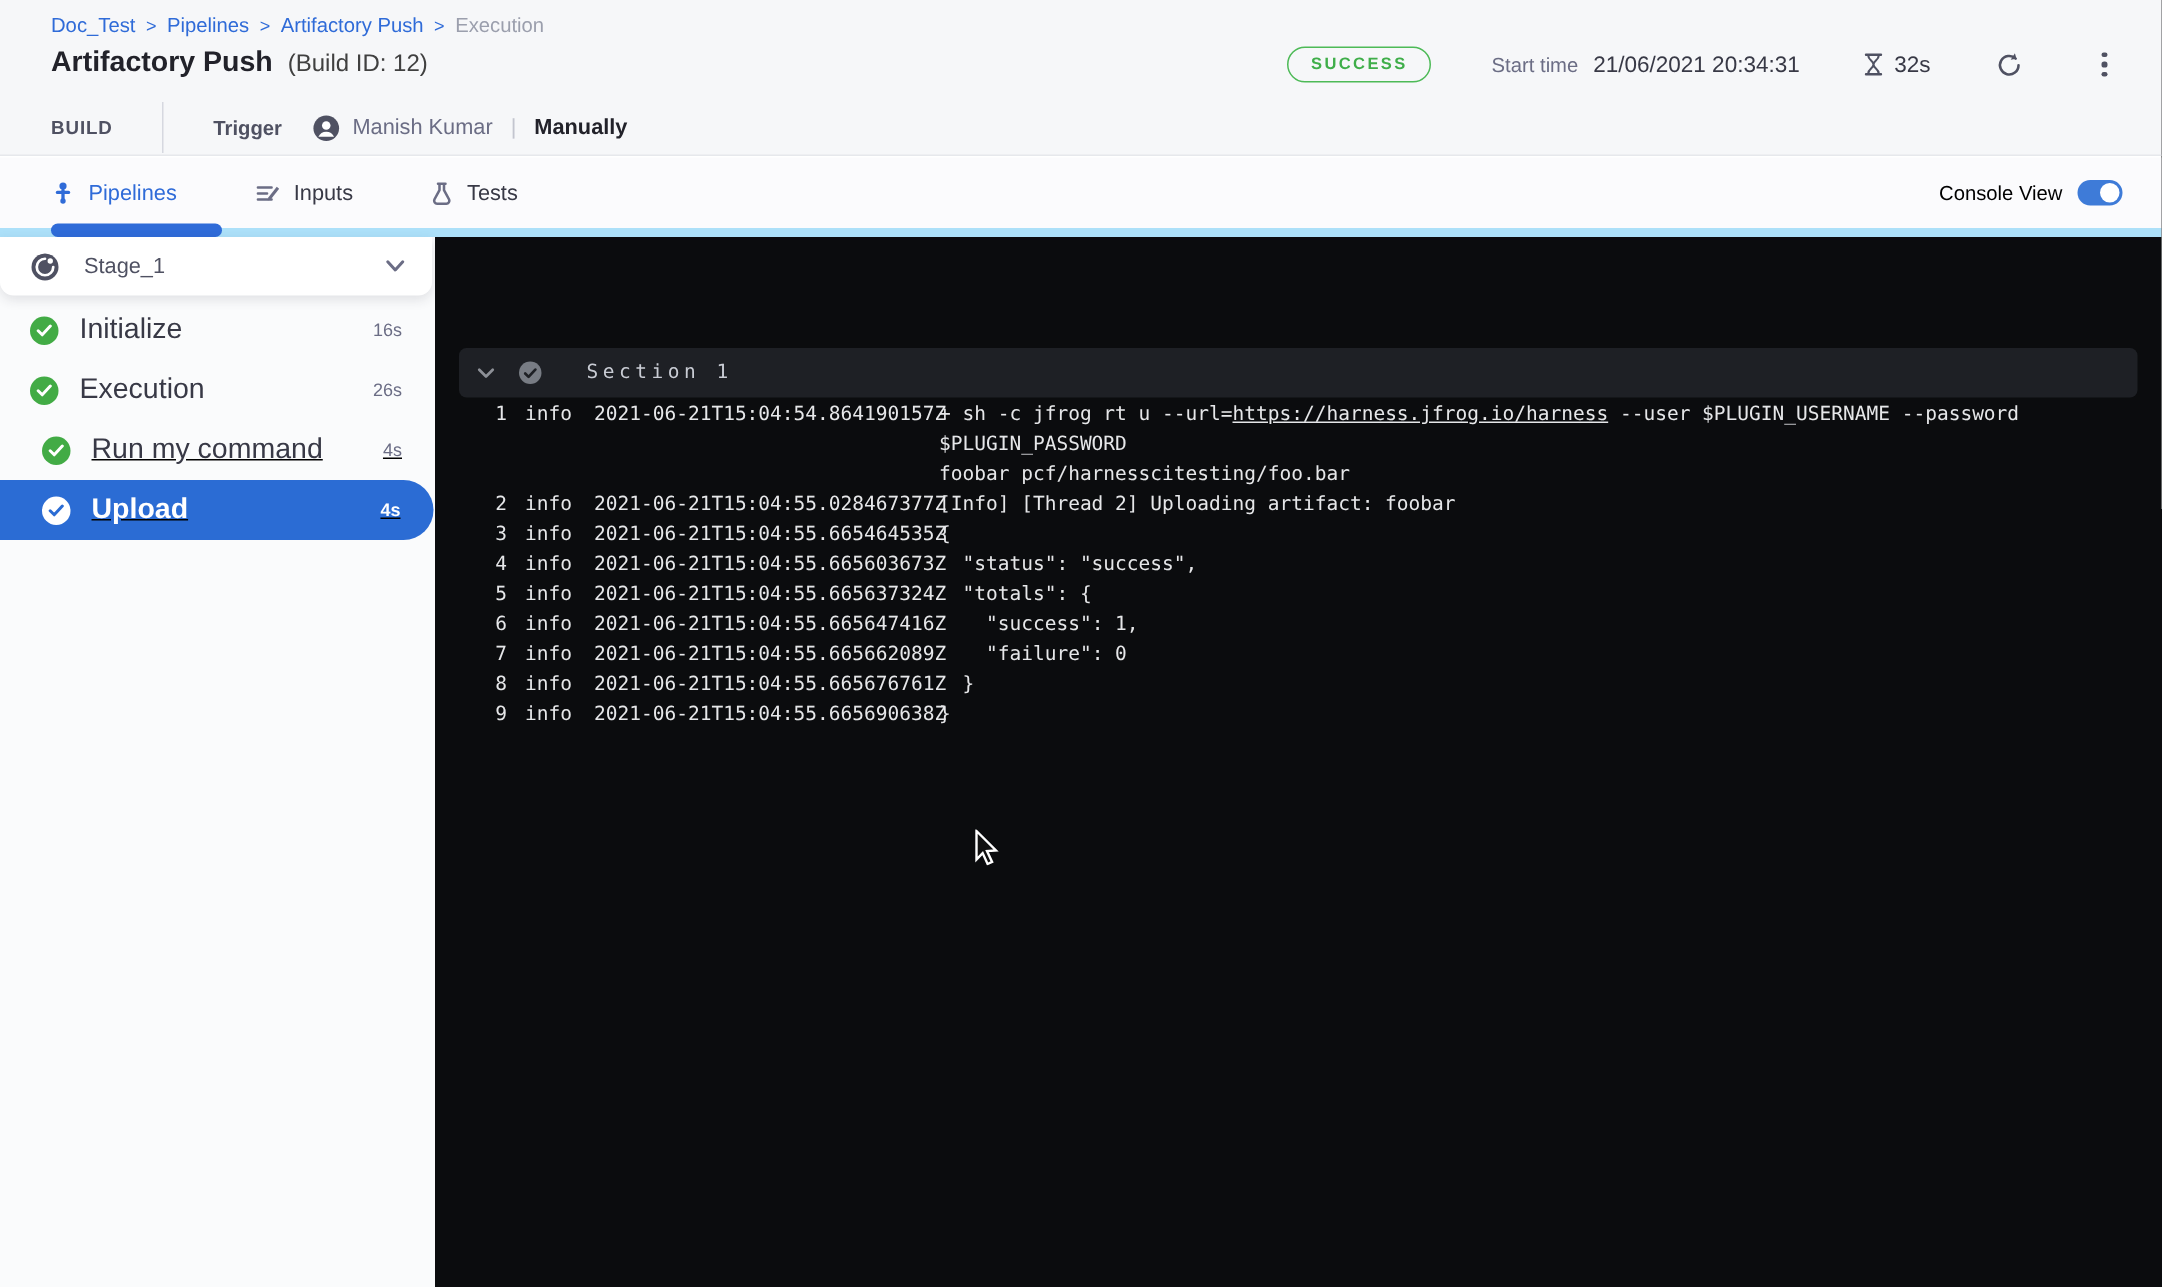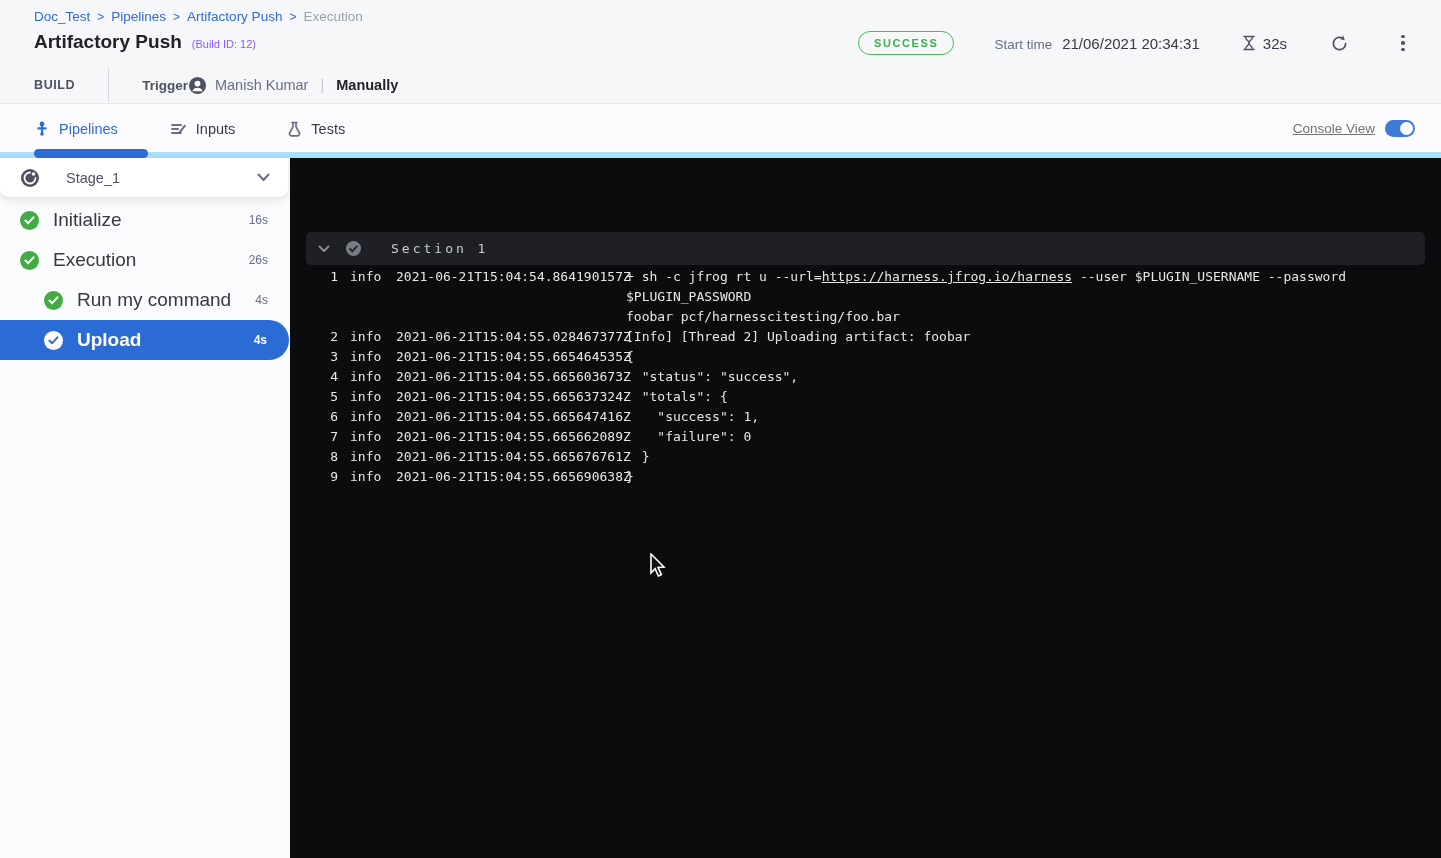--- a/index.html
+++ b/index.html
@@ -9,67 +9,67 @@
 
   
   .top-header { position:absolute; left:0; top:0; width:1441px; height:104px;
     background:#f6f7f9; border-bottom:1px solid #e6e8ec; }
   .breadcrumb { position:absolute; left:34px; top:9px; font-size:13.5px; display:flex; gap:7px; align-items:center; }
   .breadcrumb a { color:#2f6bd8; text-decoration:none; cursor:pointer; }
   .crumb-sep { color:#2f6bd8; font-size:12px; }
   .crumb-current { color:#9b9fad; }
   .title-row { position:absolute; left:34px; top:31px; display:flex; align-items:baseline; gap:10px; }
   .page-title { font-size:19px; font-weight:bold; color:#22222a; }
-  .build-id { font-size:11px; color:#8b5cf6; }
+  .build-id { font-size:16px; color:#404040; }
 
   .header-right { position:absolute; right:26px; top:28px; height:30px; display:flex; align-items:center; gap:40px; }
   .status-badge { border:1.6px solid #4dba57; color:#3fae4a; border-radius:999px;
     font-size:11px; font-weight:bold; letter-spacing:1.6px; padding:5px 15px; background:transparent; }
   .start-time { display:flex; align-items:baseline; gap:10px; }
   .start-time .lbl { color:#6b6d85; font-size:13.5px; }
   .start-time .val { color:#383946; font-size:15px; }
   .duration { display:flex; align-items:center; gap:5px; color:#383946; font-size:15px; }
   .icon-btn { width:24px; height:24px; display:flex; align-items:center; justify-content:center; cursor:pointer; color:#4f5162; background:none; border:none; }
   .kebab { display:flex; flex-direction:column; gap:3px; align-items:center; }
   .kebab span { width:3.5px; height:3.5px; border-radius:50%; background:#4f5162; }
 
   .build-row { position:absolute; left:34px; top:72px; height:26px; display:flex; align-items:center; }
   .build-label { font-size:12.5px; font-weight:bold; color:#4f5162; letter-spacing:.6px; }
   .vdiv { width:1px; height:34px; background:#d6d8e0; margin:0 33px; }
-  .trigger-label { font-size:13.5px; font-weight:bold; color:#4f5162; }
+  .trigger-label { font-size:13.5px; font-weight:bold; color:#4f5162; margin-right:20px; }
   .trigger-user { display:flex; align-items:center; gap:8px; font-size:14.5px; color:#6b6d85; }
   .trigger-user .pipe { color:#c3c5cf; margin:0 4px; }
   .trigger-method { color:#22222a; font-weight:bold; font-size:14.5px; }
 
   
   .tab-bar { position:absolute; left:0; top:105px; width:1441px; height:47px; background:#fbfbfd; }
   .tabs { position:absolute; left:34px; top:0; height:47px; display:flex; align-items:center; gap:52px; }
   .tab { display:flex; align-items:center; gap:9px; font-size:14.5px; color:#383946; cursor:pointer; }
   .tab .ticon { color:#6b6d85; display:flex; }
   .tab.active { color:#2f6bd8; }
   .tab.active .ticon { color:#2f6bd8; }
   .console-view { position:absolute; right:26px; top:0; height:47px; display:flex; align-items:center; gap:10px; }
-  .console-view .cv-label { font-size:13.5px; color:#737373;text-decoration:underline; }
+  .console-view .cv-label { font-size:13.5px; color:#000000; }
   .toggle { width:30px; height:17px; border-radius:999px; background:#3e7bd8; position:relative; cursor:pointer; }
   .toggle .knob { position:absolute; right:2px; top:2px; width:13px; height:13px; border-radius:50%; background:#fff; }
   .tab-underline-track { position:absolute; left:0; top:152px; width:1441px; height:6px; background:#ace0f9; }
   .tab-underline-active { position:absolute; left:34px; top:149px; width:114px; height:9px; background:#2f6bd8; border-radius:5px; }
 
   
   .body-area { position:absolute; left:0; top:158px; width:1441px; height:700px; }
   .sidebar { position:absolute; left:0; top:0; width:290px; height:700px; background:#fafbfc; }
   .stage-select { position:absolute; left:0; top:0; width:288px; height:39px; background:#fff;
     border-radius:0 0 9px 9px; box-shadow:0 3px 8px rgba(40,41,61,.12); display:flex; align-items:center;
     padding:0 18px 0 20px; cursor:pointer; }
-  .stage-select .stage-name { font-size:14.5px; color:#4f5162; margin-left:26px; flex:1; }
+  .stage-select .stage-name { font-size:14.5px; color:#4f5162; margin-left:16px; flex:1; }
   .chev { color:#6b6d85; display:flex; }
 
   .step-list { position:absolute; left:0; top:42px; width:290px; }
   .step-row { height:40px; display:flex; align-items:center; padding:0 22px 0 20px; cursor:pointer; }
-  .step-row.child { padding-left:44px; }
+  .step-row.child { padding-left:28px;text-decoration:underline; }
   .step-label { font-size:19px; color:#383946; margin-left:14px; flex:1; }
   .step-time { font-size:12px; color:#6b6d85; }
   .step-row.selected { background:#2b6cd4; border-radius:0 999px 999px 0; width:289px; }
   .step-row.selected .step-label { color:#fff; font-weight:bold; }
   .step-row.selected .step-time { color:#fff; font-weight:bold; }
   .check { width:19px; height:19px; min-width:19px; border-radius:50%; background:#42ab45; display:flex; align-items:center; justify-content:center; }
   .check svg { display:block; }
   .check.white-check { background:#fff; }
 
   

